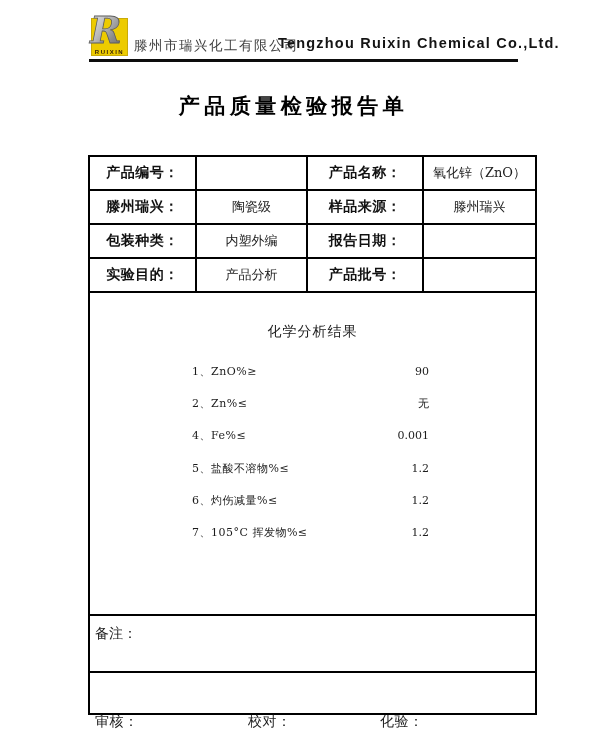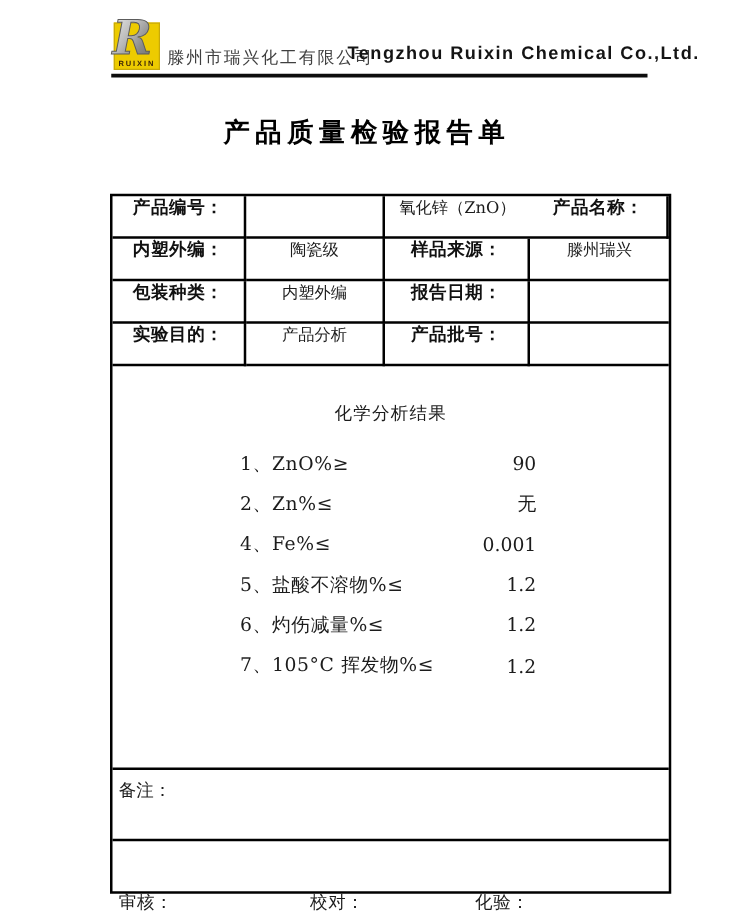--- a/index.html
+++ b/index.html
@@ -45,21 +45,21 @@
     letter-spacing:4.5px; color:#000;
   }
 
   
   .report-table {
     position:absolute; left:88px; top:155px; width:449px; height:560px;
     border:2px solid #000; background:#fff;
   }
   .info-grid { display:grid; grid-template-columns:107px 111px 116px 111px; }
   .info-cell {
-    height:34px; display:flex; align-items:flex-start; justify-content:center;
+    height:34px; display:flex; align-items:center; justify-content:center;
     border-bottom:2px solid #000; overflow:hidden; white-space:nowrap;
   }
   .info-cell.c1, .info-cell.c2, .info-cell.c3 { border-right:2px solid #000; }
   .lbl {
     font-size:14px; font-weight:bold; letter-spacing:0.5px;
     font-family:"Liberation Sans", sans-serif;
   }
   .val {
     font-size:13px; font-weight:normal; color:#1c1c1c;
     font-family:"DejaVu Serif", serif;
@@ -68,21 +68,21 @@
   .analysis-cell { height:295px; border-bottom:2px solid #000; }
   .analysis-title {
     margin-top:28px; text-align:center; font-size:14px; color:#1c1c1c;
     font-family:"DejaVu Serif", serif; letter-spacing:1px; line-height:20px;
   }
   .analysis-items { margin-top:14px; }
   .analysis-item {
     height:32.3px; display:flex; align-items:center;
     justify-content:space-between;
     padding-left:102px; padding-right:106px;
-    font-size:15px; color:#1c1c1c;
+    font-size:11px; color:#1c1c1c;
     font-family:"DejaVu Serif", serif;
   }
   .analysis-item .item-label { letter-spacing:0.5px; }
 
   .remarks-row {
     height:57px; border-bottom:2px solid #000;
     padding:8px 0 0 5px;
   }
   .remarks-label {
     font-size:14px; color:#1c1c1c; font-family:"DejaVu Serif", serif;
@@ -125,29 +125,29 @@
   <div class="report-table">
 
     <div class="info-grid">
 
       <div class="info-cell c1">
           <span class="lbl">产品编号：</span>
         </div>
       <div class="info-cell c2">
           <span class="val"></span>
         </div>
+      <div class="info-cell c3">
+          <span class="lbl">产品名称：</span>
+        </div>
       <div class="info-cell c4">
           <span class="val">氧化锌（ZnO）</span>
         </div>
-      <div class="info-cell c3">
-          <span class="lbl">产品名称：</span>
-        </div>
-
-      <div class="info-cell c1">
-          <span class="lbl">内塑外编：</span>
+
+      <div class="info-cell c1">
+          <span class="lbl">滕州瑞兴：</span>
         </div>
       <div class="info-cell c2">
           <span class="val">陶瓷级</span>
         </div>
       <div class="info-cell c3">
           <span class="lbl">样品来源：</span>
         </div>
       <div class="info-cell c4">
           <span class="val">滕州瑞兴</span>
         </div>

